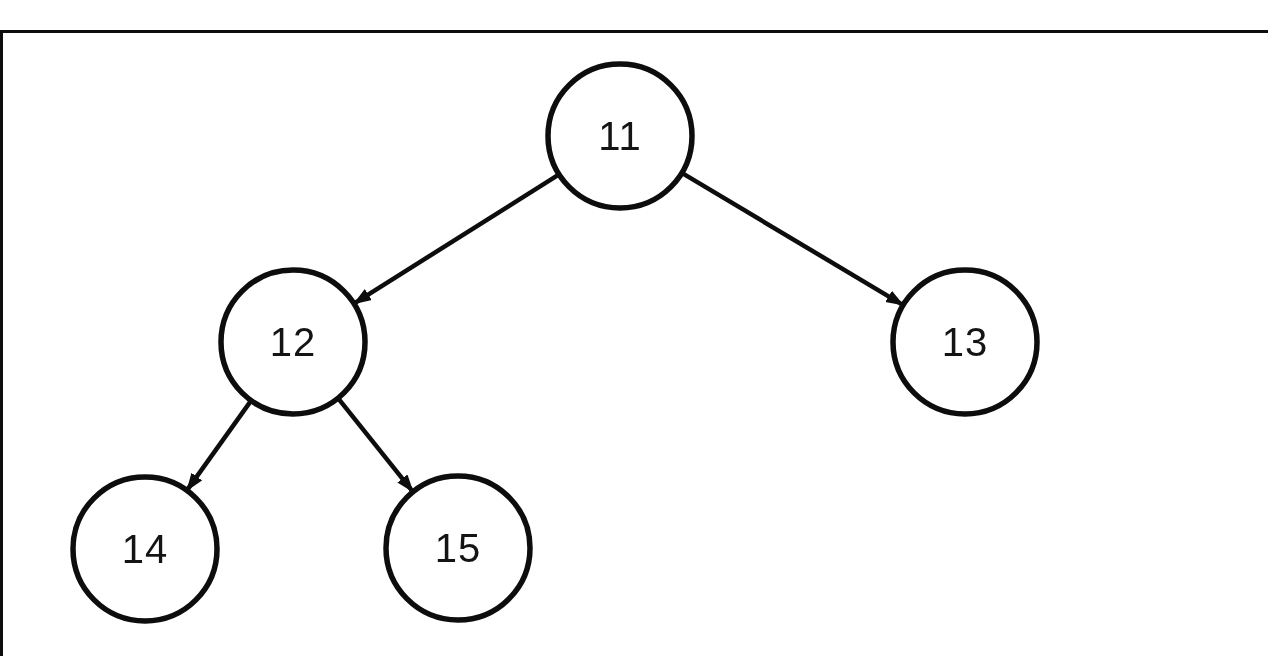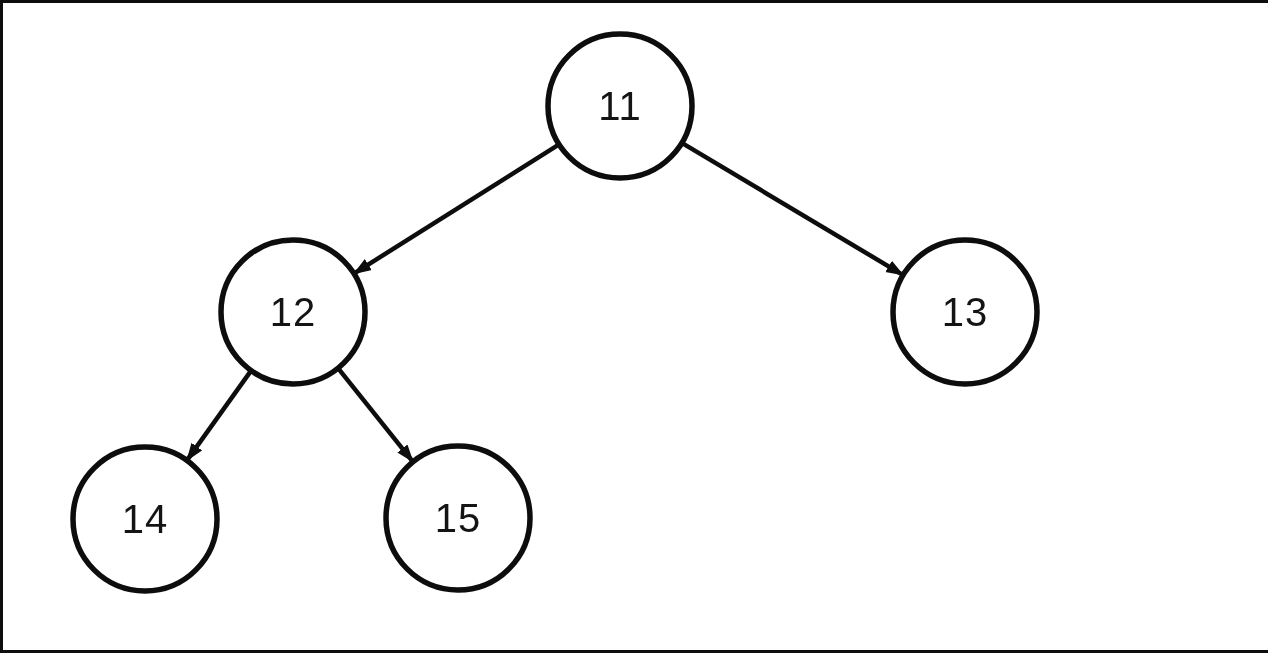--- a/index.html
+++ b/index.html
@@ -9,20 +9,21 @@
     width: 1280px;
     height: 656px;
     overflow: hidden;
     font-family: "Liberation Sans", "DejaVu Sans", sans-serif;
   }
   .canvas {
     position: relative;
     width: 1280px;
     height: 544px;
     background: #ffffff;
+    margin-top: 30px;
   }
   
   .frame {
     position: absolute;
     left: 0;
     top: 0;
     width: 1265px;
     height: 647px;
     border: 3px solid #0d0d0d;
     border-right: none;

